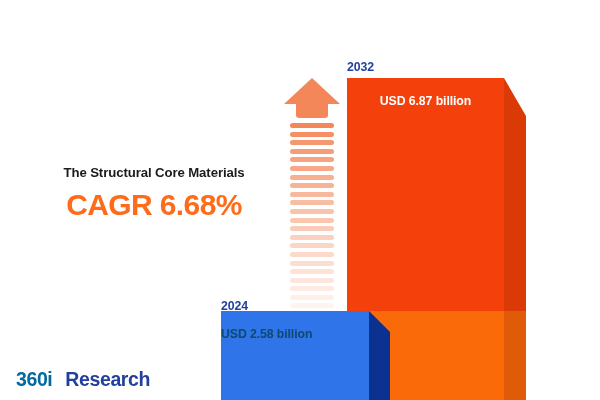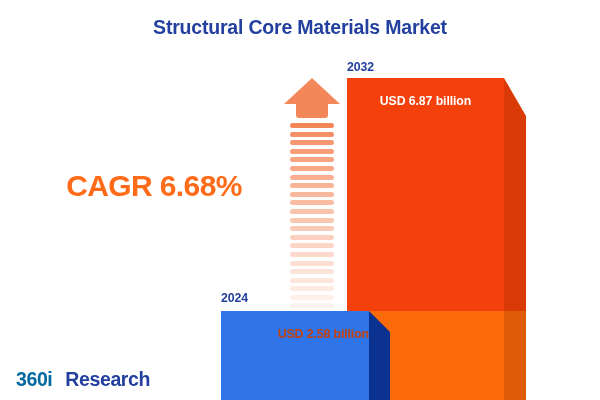--- a/index.html
+++ b/index.html
@@ -208,44 +208,44 @@
     top: 332px;
     width: 21px;
     height: 68px;
     background: #0B3291;
   }
   .bar24-label {
     position: absolute;
     left: 221px;
     top: 327px;
     width: 148px;
-    text-align: right;
-    color: #c2410c;
+    text-align: left;
+    color: #0c4a6e;
     font-size: 12.3px;
     font-weight: bold;
     letter-spacing: -0.1px;
   }
   .year24 {
     position: absolute;
     left: 221px;
-    top: 291px;
+    top: 299px;
     font-size: 12.3px;
     font-weight: bold;
     color: #23409E;
     letter-spacing: -0.1px;
   }
 </style>
 </head>
 <body>
 
 <div id="canvas">
 
-  <div class="title">Structural Core Materials Market</div>
 
   <div class="copy-block">
+    <div class="copy-line">The Structural Core Materials</div>
     <div class="cagr">CAGR 6.68%</div>
   </div>
 
   <div class="logo">
     <span class="lo-a">360i</span><span class="lo-b">Research</span>
   </div>
 
   <div class="arrow">
     <div class="arrow-head"></div>
     <div class="arrow-neck"></div>

